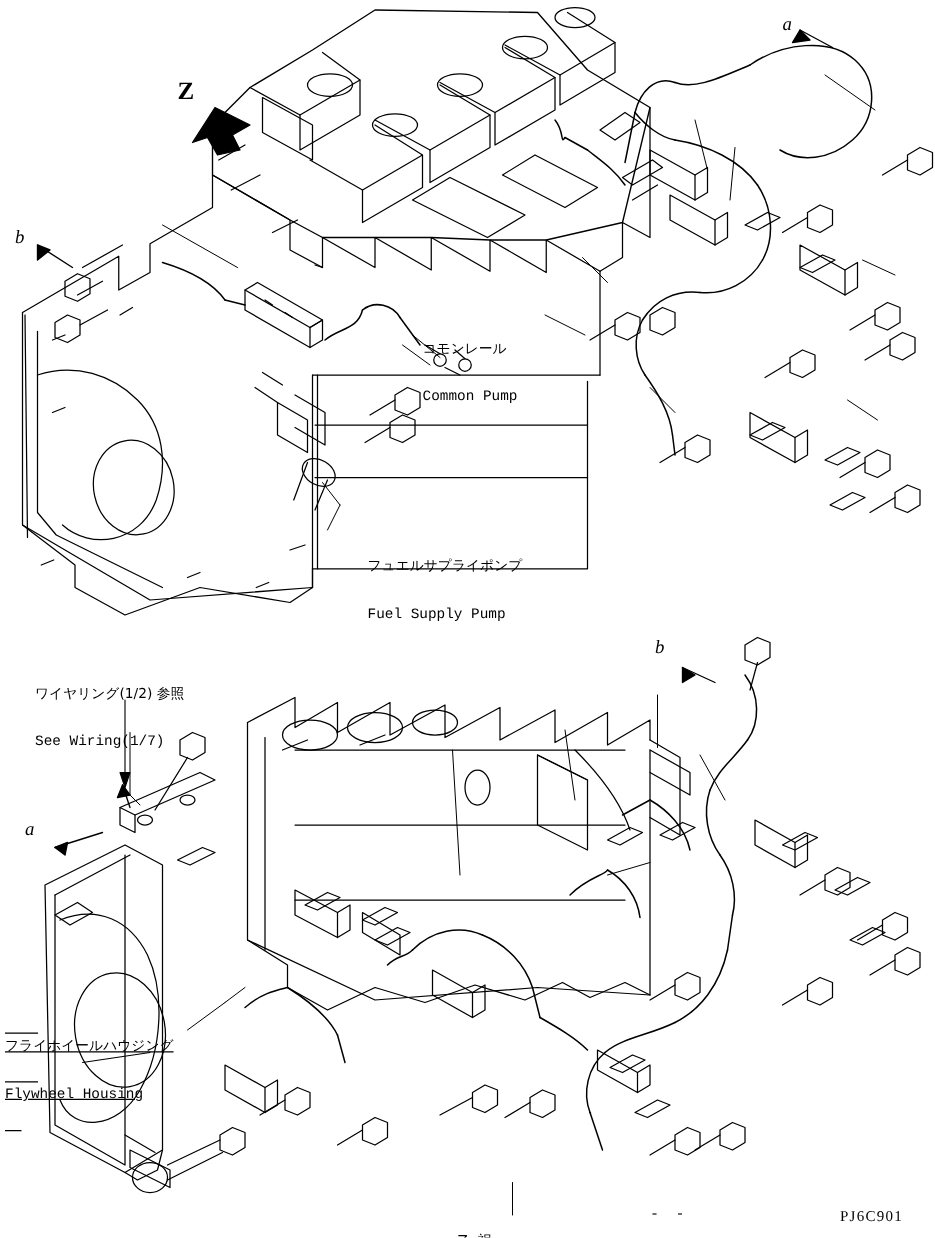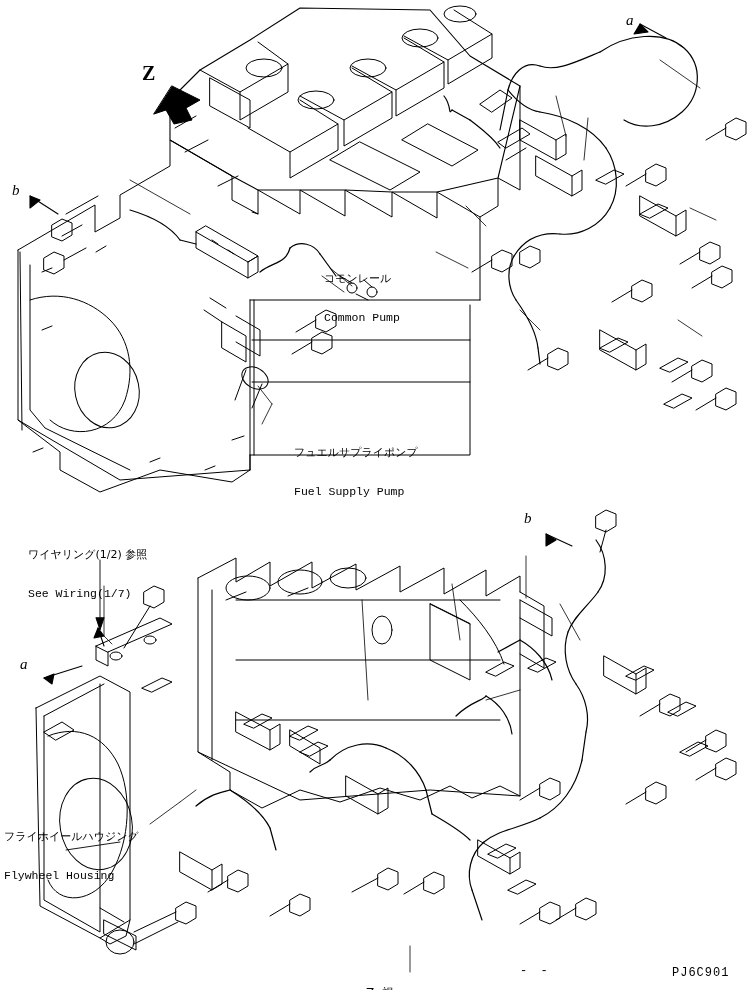--- a/index.html
+++ b/index.html
@@ -54,21 +54,21 @@
     font-size: 15px;
   }
   .bigz {
     position: absolute;
     font-family: "Liberation Serif", serif;
     font-weight: bold;
     font-size: 20px;
   }
   .partno {
     position: absolute;
-    font-family: Liberation Mono, monospace;
+    font-family: Liberation Serif, serif;
     font-size: 12px;
     letter-spacing: 1px;
   }
   .viewz {
     position: absolute;
     font-family: "Liberation Mono", monospace;
     font-size: 12px;
     text-align: center;
     line-height: 14px;
     white-space: pre;
@@ -422,36 +422,36 @@
         <path d="M100 560 L100 624"></path>
         <path d="M96 618 L100 630 L104 618 Z" fill="#000"></path>
       </g>
 
       <g stroke-width="0.9">
         <path d="M120 842 L66 850"></path>
       </g>
     </g>
   </svg>
 
-  <div class="lbl" style="left:324px; top:246px;">
+  <div class="lbl" style="left:338px; top:246px;">
     <span class="jp">コモンレール</span>
     <span class="en">Common Pump</span>
   </div>
 
   <div class="lbl" style="left:258px; top:420px;margin-left:36px;">
     <span class="jp">フュエルサプライポンプ</span>
     <span class="en">Fuel Supply Pump</span>
   </div>
 
   <div class="lbl" style="left:28px; top:522px;">
     <span class="jp">ワイヤリング(1/2) 参照</span>
     <span class="en">See Wiring(1/7)</span>
   </div>
 
-  <div class="lbl" style="left:4px; top:804px;">
+  <div class="lbl" style="left:4px; top:804px;text-decoration:underline;">
     <span class="jp">フライホイールハウジング</span>
     <span class="en">Flywheel Housing</span>
   </div>
 
   <div class="viewz" style="left:340px; top:958px; width:80px;">
     <span class="jp">Z  視</span>
     
   </div>
 
   <div class="bigz" style="left:142px; top:62px;">Z</div>

